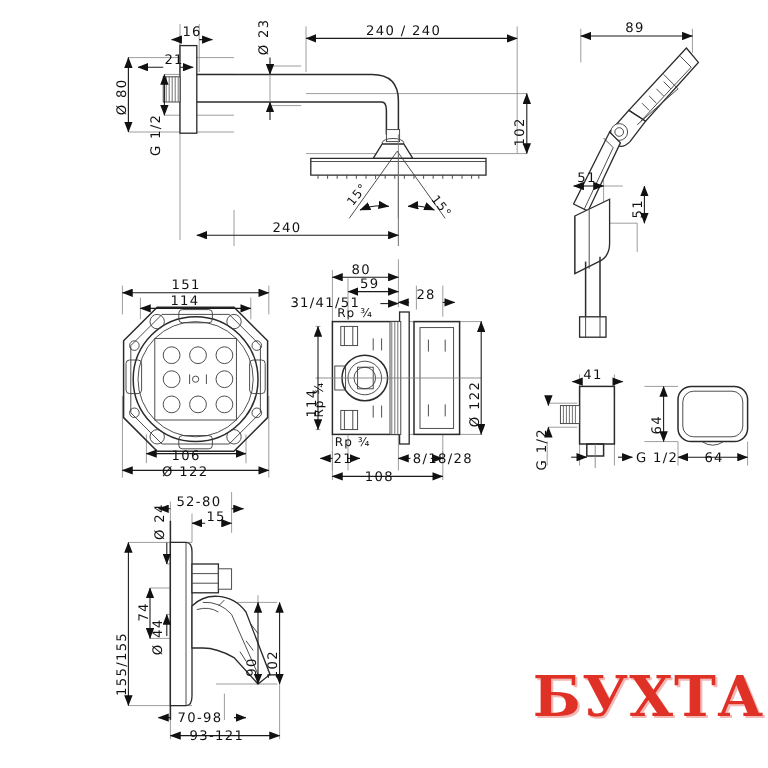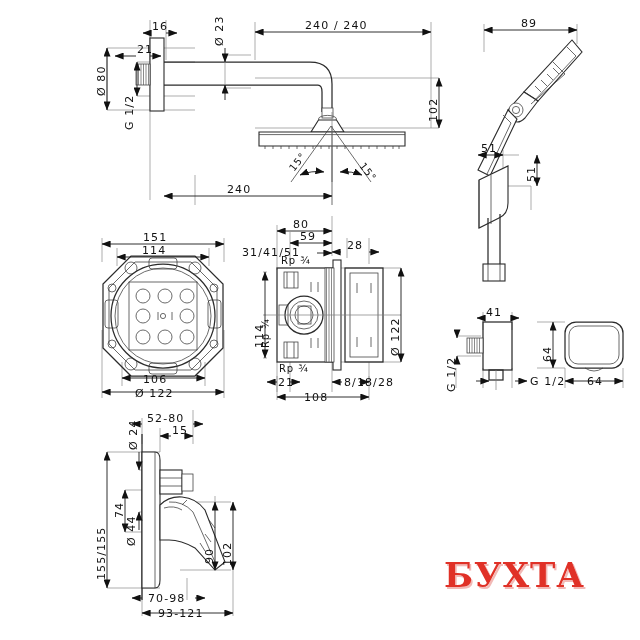--- a/index.html
+++ b/index.html
@@ -17,21 +17,21 @@
   .thin{stroke:#3a3a3a;stroke-width:0.75;fill:none;}
   .thinf{stroke:#3a3a3a;stroke-width:0.75;fill:#ffffff;}
   .ctr{stroke:#7d7d7d;stroke-width:0.7;fill:none;}
   .hatch{stroke:#4a4a4a;stroke-width:0.65;fill:none;}
   .dimtxt{font-size:11px;fill:#111111;letter-spacing:1.1px;
           font-family:"DejaVu Sans","Liberation Sans",sans-serif;}
   .dimtxt.sm{font-size:10px;letter-spacing:0.9px;}
   .wm-wrap{position:absolute;left:444px;top:558px;}
   .wm{
     font-family:"DejaVu Serif","Liberation Serif",serif;
-    font-size:34px;font-weight:bold;color:#e03127;
+    font-size:47px;font-weight:bold;color:#e03127;
     letter-spacing:1px;line-height:1;
     -webkit-text-stroke:2.5px #ffffff;
     paint-order:stroke fill;
     transform:scaleY(1.06);
     text-shadow:
       0 0 0 #fff,
       1.6px 1.6px 0 #f2b9b6, -1.6px -1.6px 0 #fff;
   }
 </style>
 </head>

